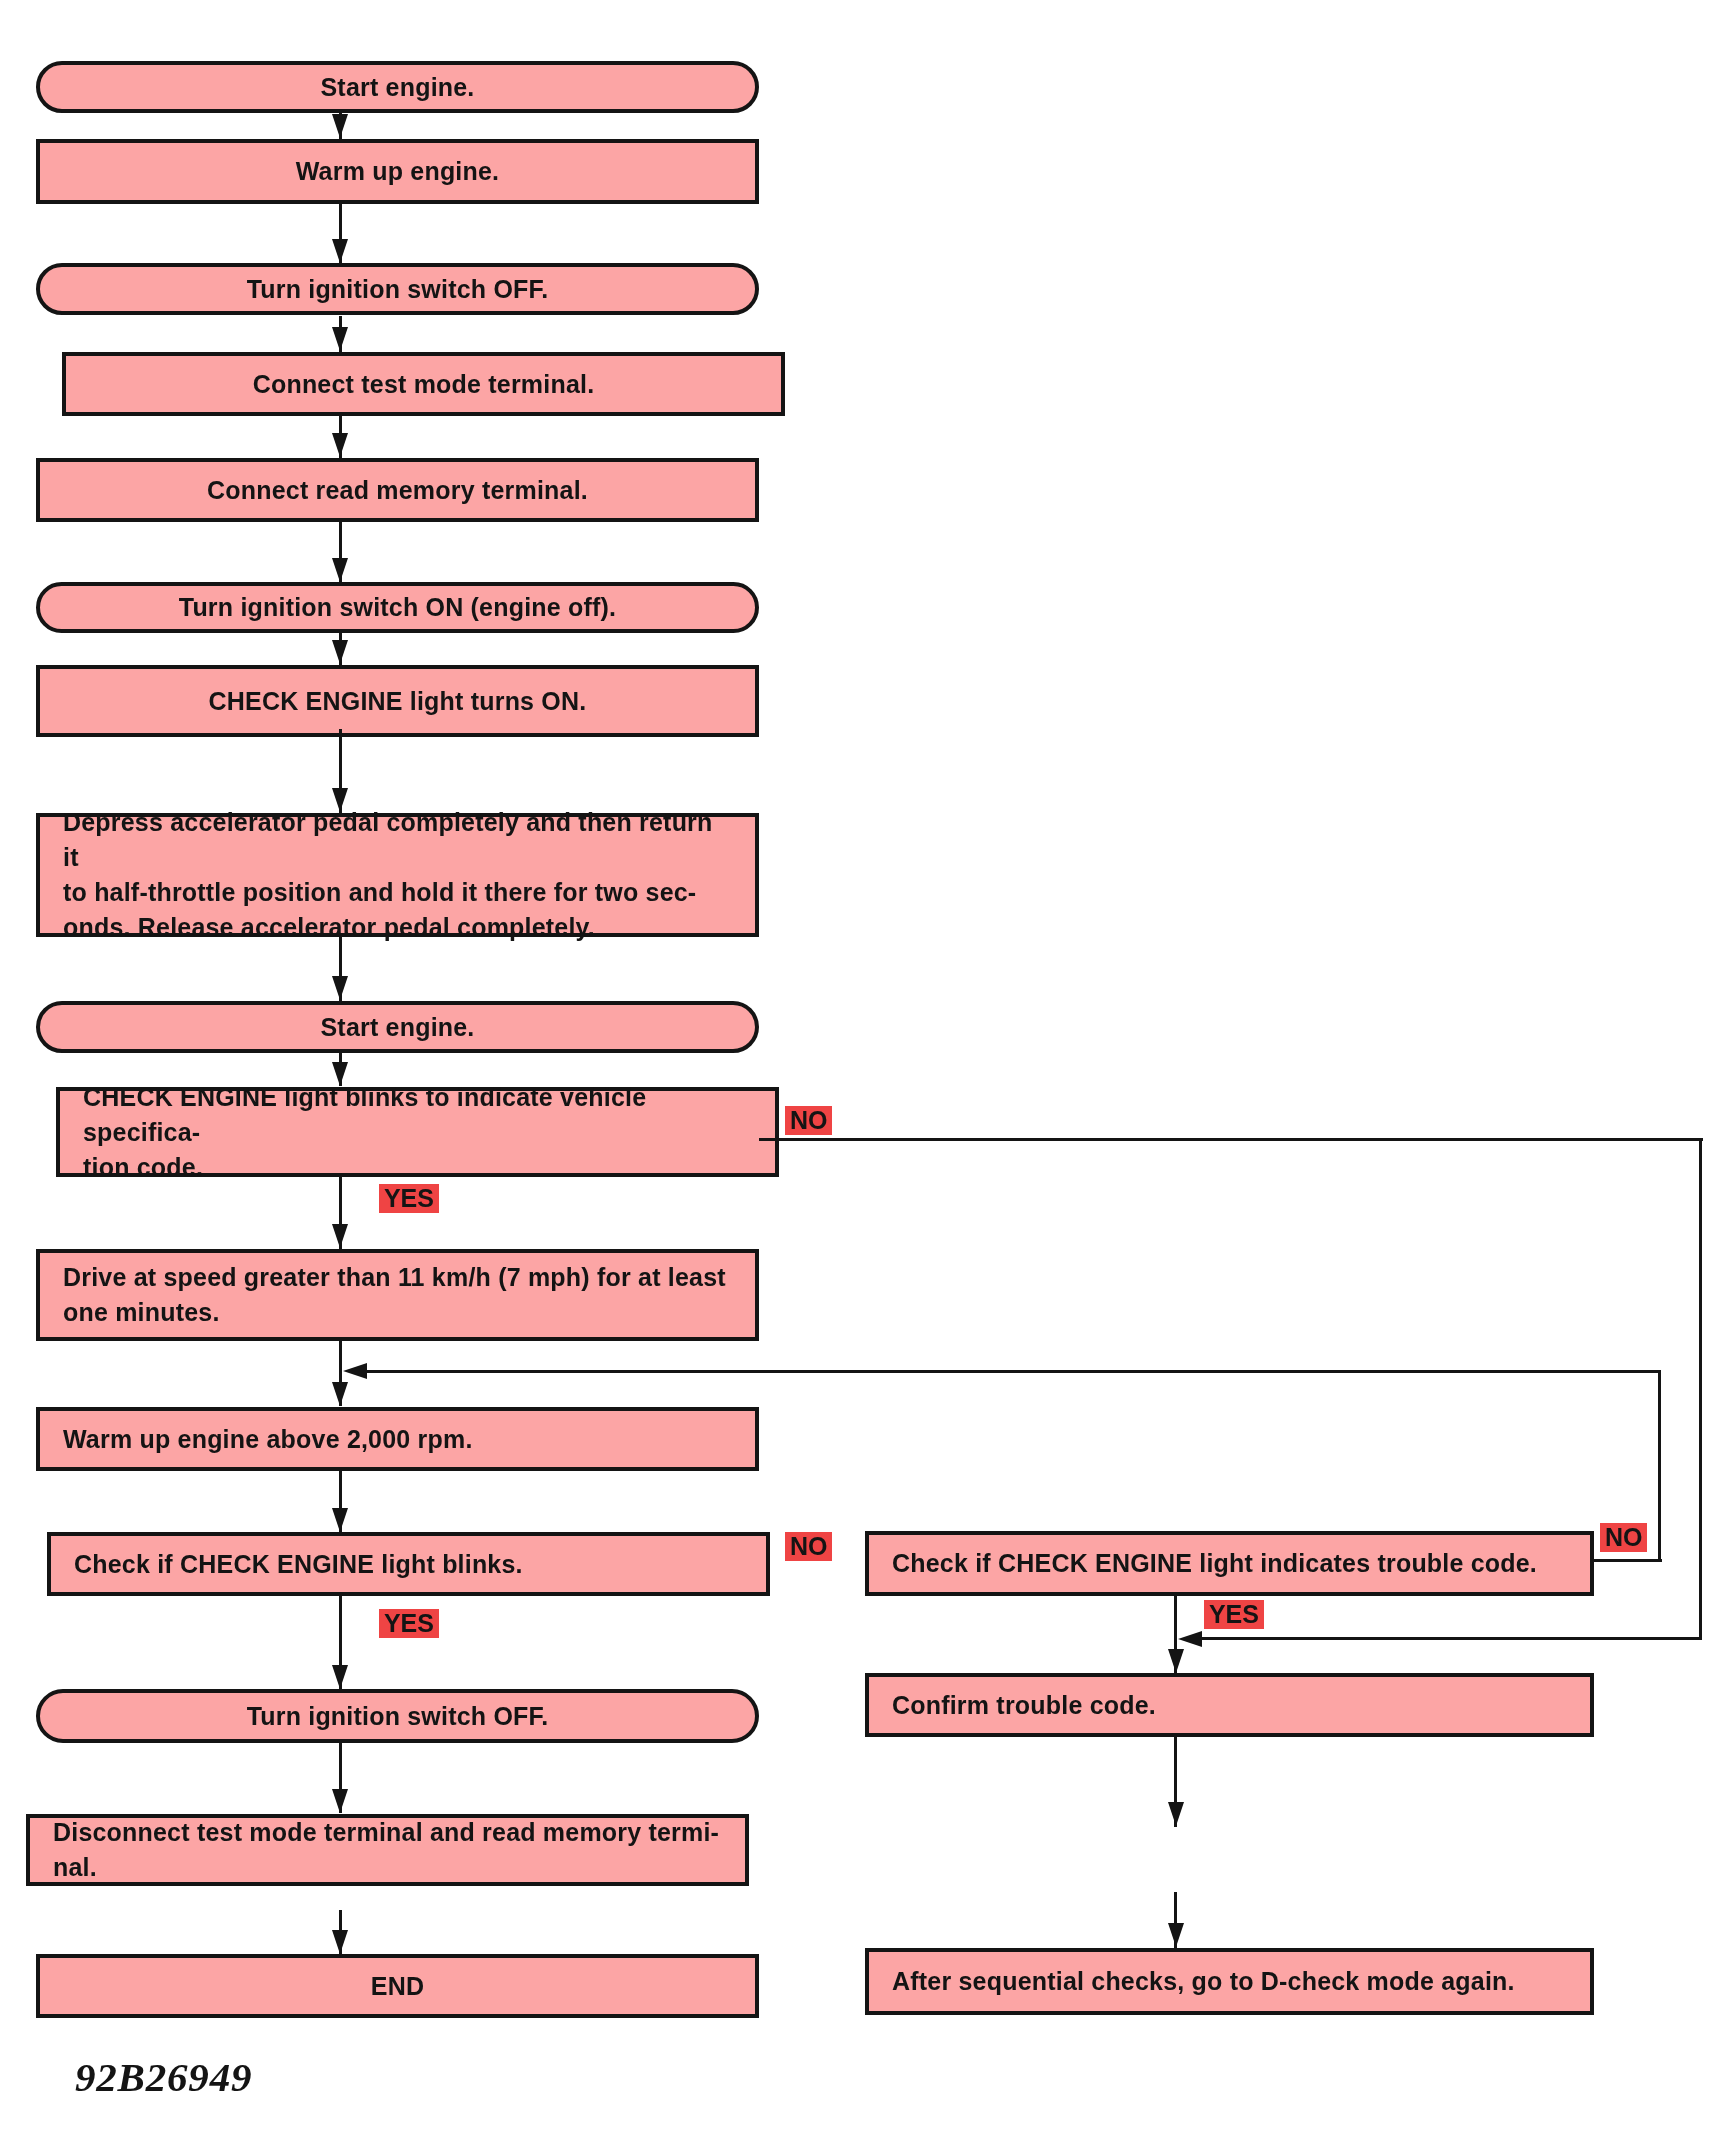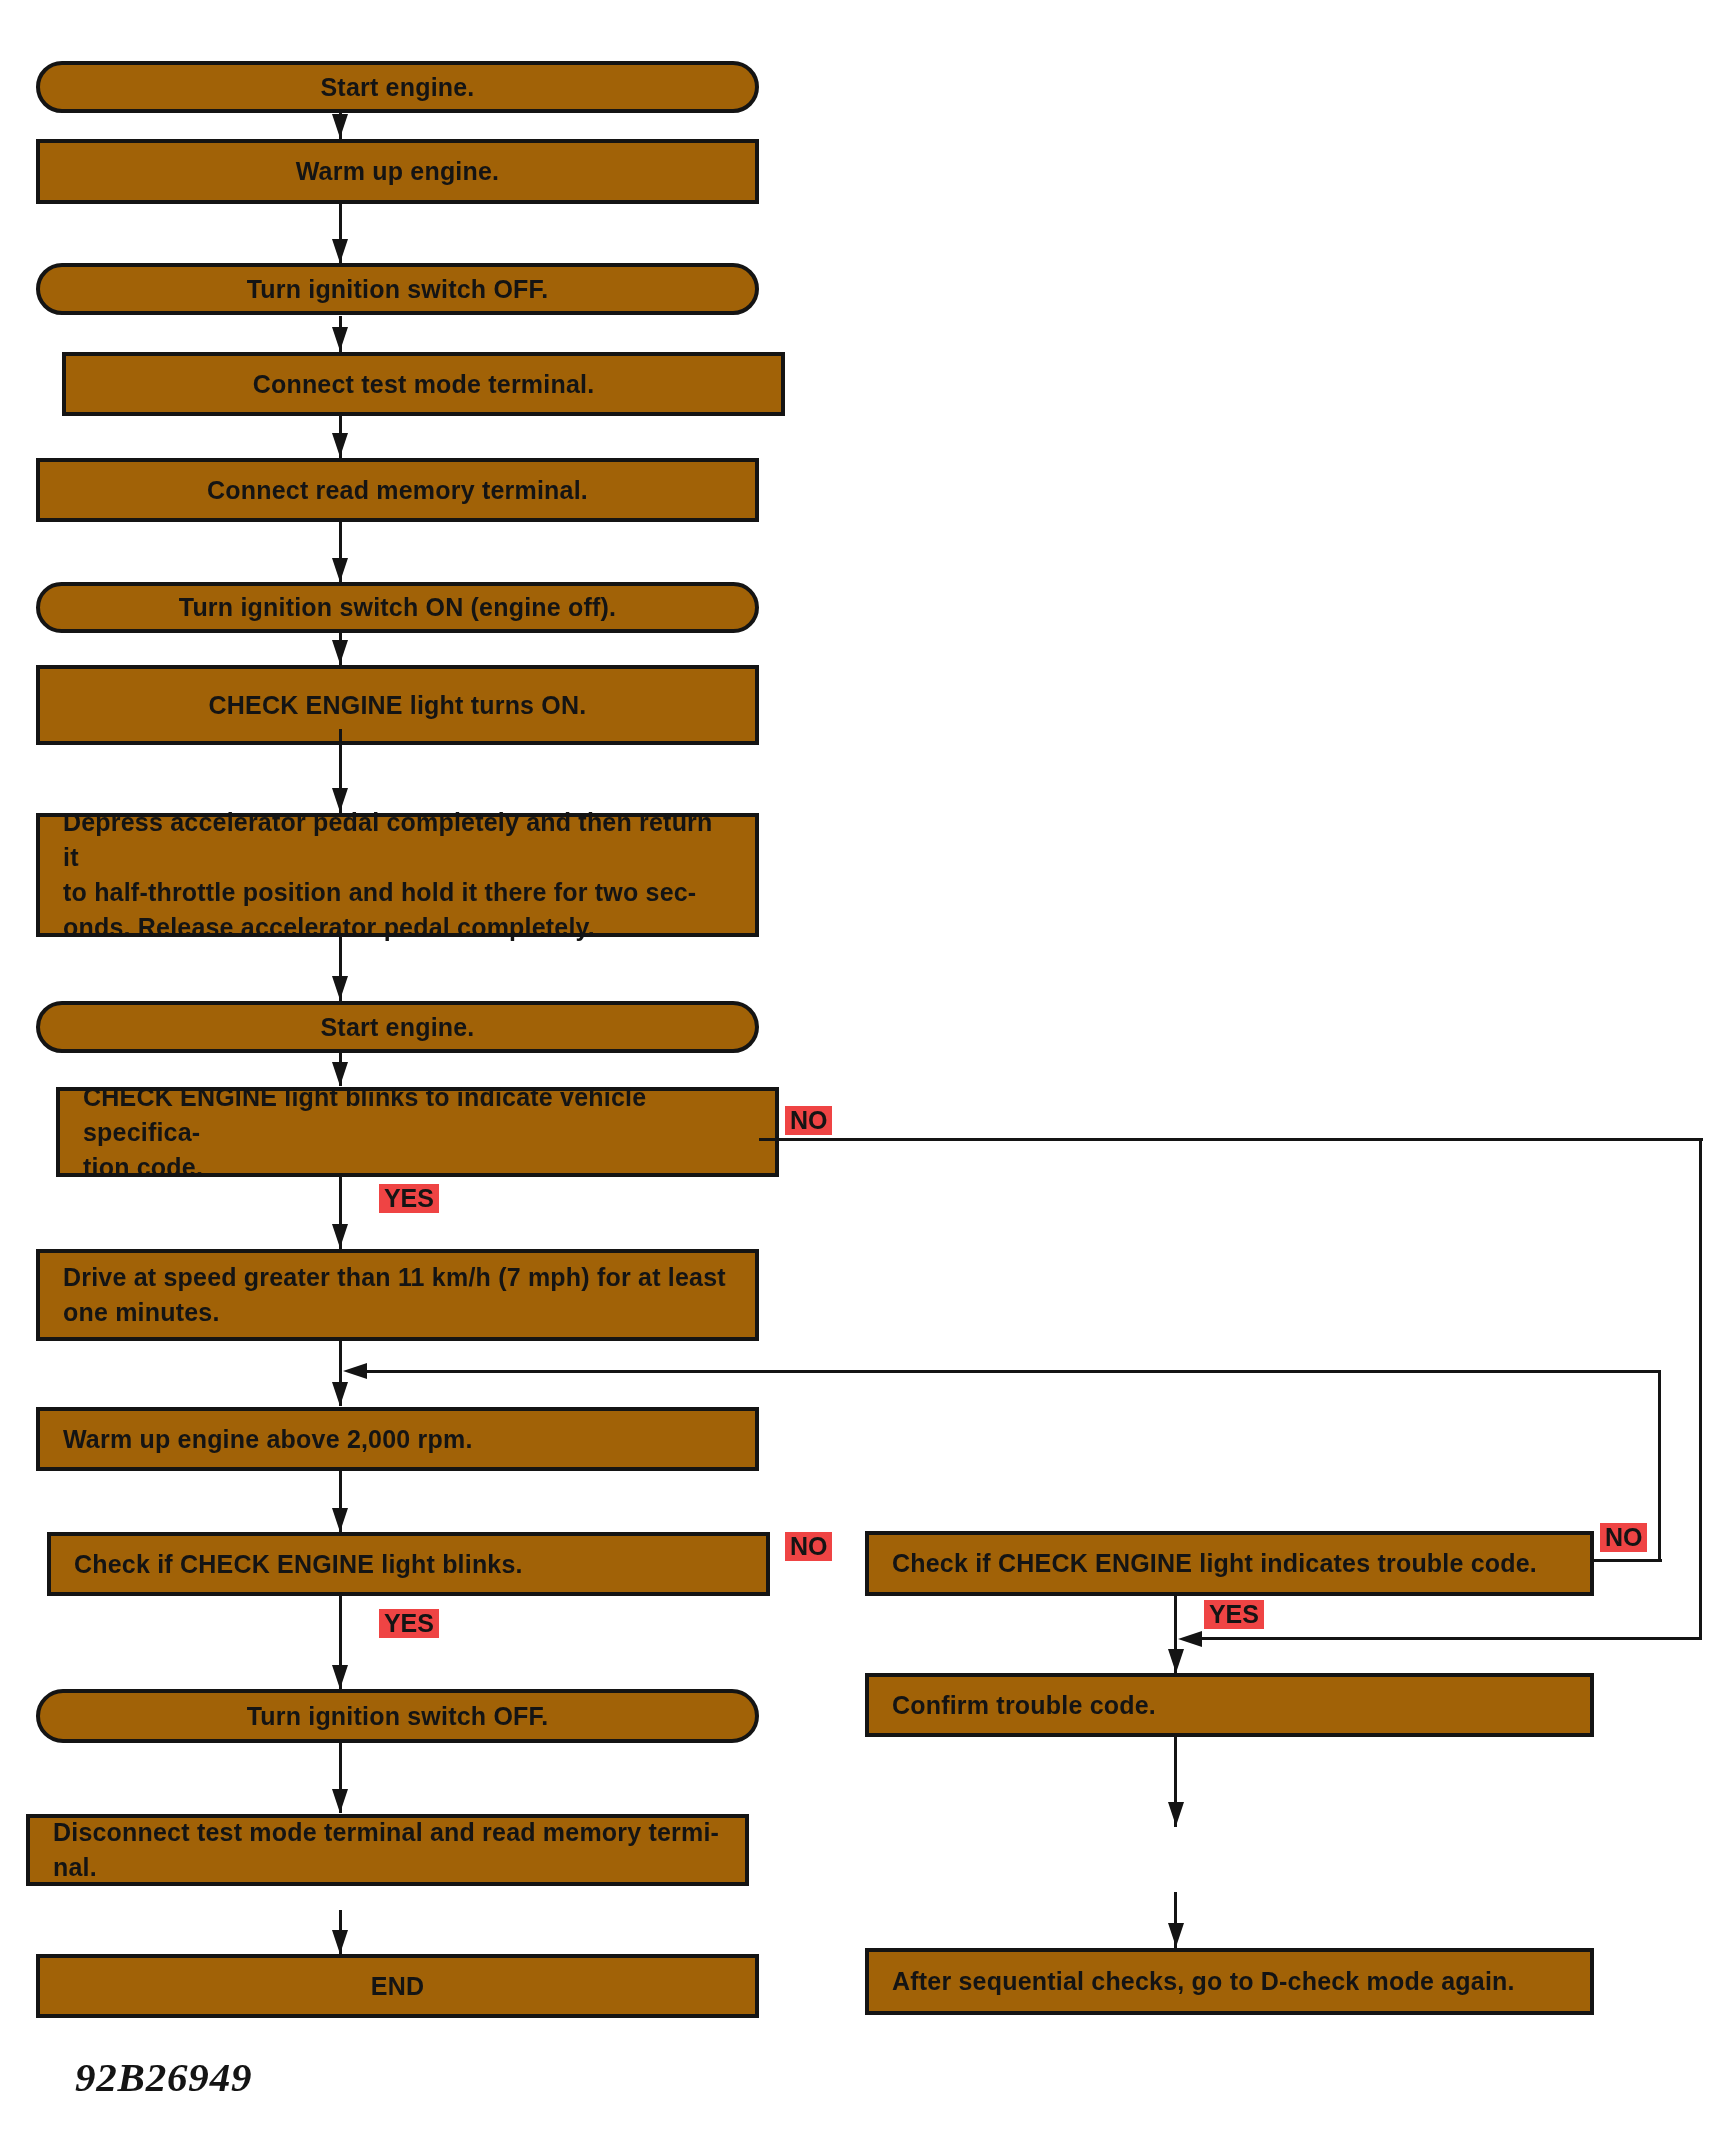--- a/index.html
+++ b/index.html
@@ -8,21 +8,21 @@
     width:1734px;height:2151px;
     background:#ffffff;
     font-family:"Liberation Sans", sans-serif;
     color:#141414;
     overflow:hidden;
   }
   .node{
     position:absolute;
     box-sizing:border-box;
     border:4.1px solid #141414;
-    background:#a16207;
+    background:#fca5a5;
     display:flex;
     align-items:center;
   }
   .node.c{justify-content:center;text-align:center;}
   .node.l{justify-content:flex-start;text-align:left;}
   .node.stadium{border-radius:33px;}
   .txt{
     display:block;
     padding:0 23px;
     font-size:25px;
@@ -84,21 +84,21 @@
   </div>
 
   <div class="node c" style="left:36px;top:458px;width:723px;height:64px;">
     <span class="txt">Connect read memory terminal.</span>
   </div>
 
   <div class="node stadium c" style="left:36px;top:582px;width:723px;height:51px;">
     <span class="txt">Turn ignition switch ON (engine off).</span>
   </div>
 
-  <div class="node c" style="left:36px;top:665px;width:723px;height:80px;">
+  <div class="node c" style="left:36px;top:665px;width:723px;height:72px;">
     <span class="txt">CHECK ENGINE light turns ON.</span>
   </div>
 
   <div class="node l" style="left:36px;top:813px;width:723px;height:124px;">
     <span class="txt">Depress accelerator pedal completely and then return it
 to half-throttle position and hold it there for two sec-
 onds. Release accelerator pedal completely.</span>
   </div>
 
   <div class="node stadium c" style="left:36px;top:1001px;width:723px;height:52px;">

